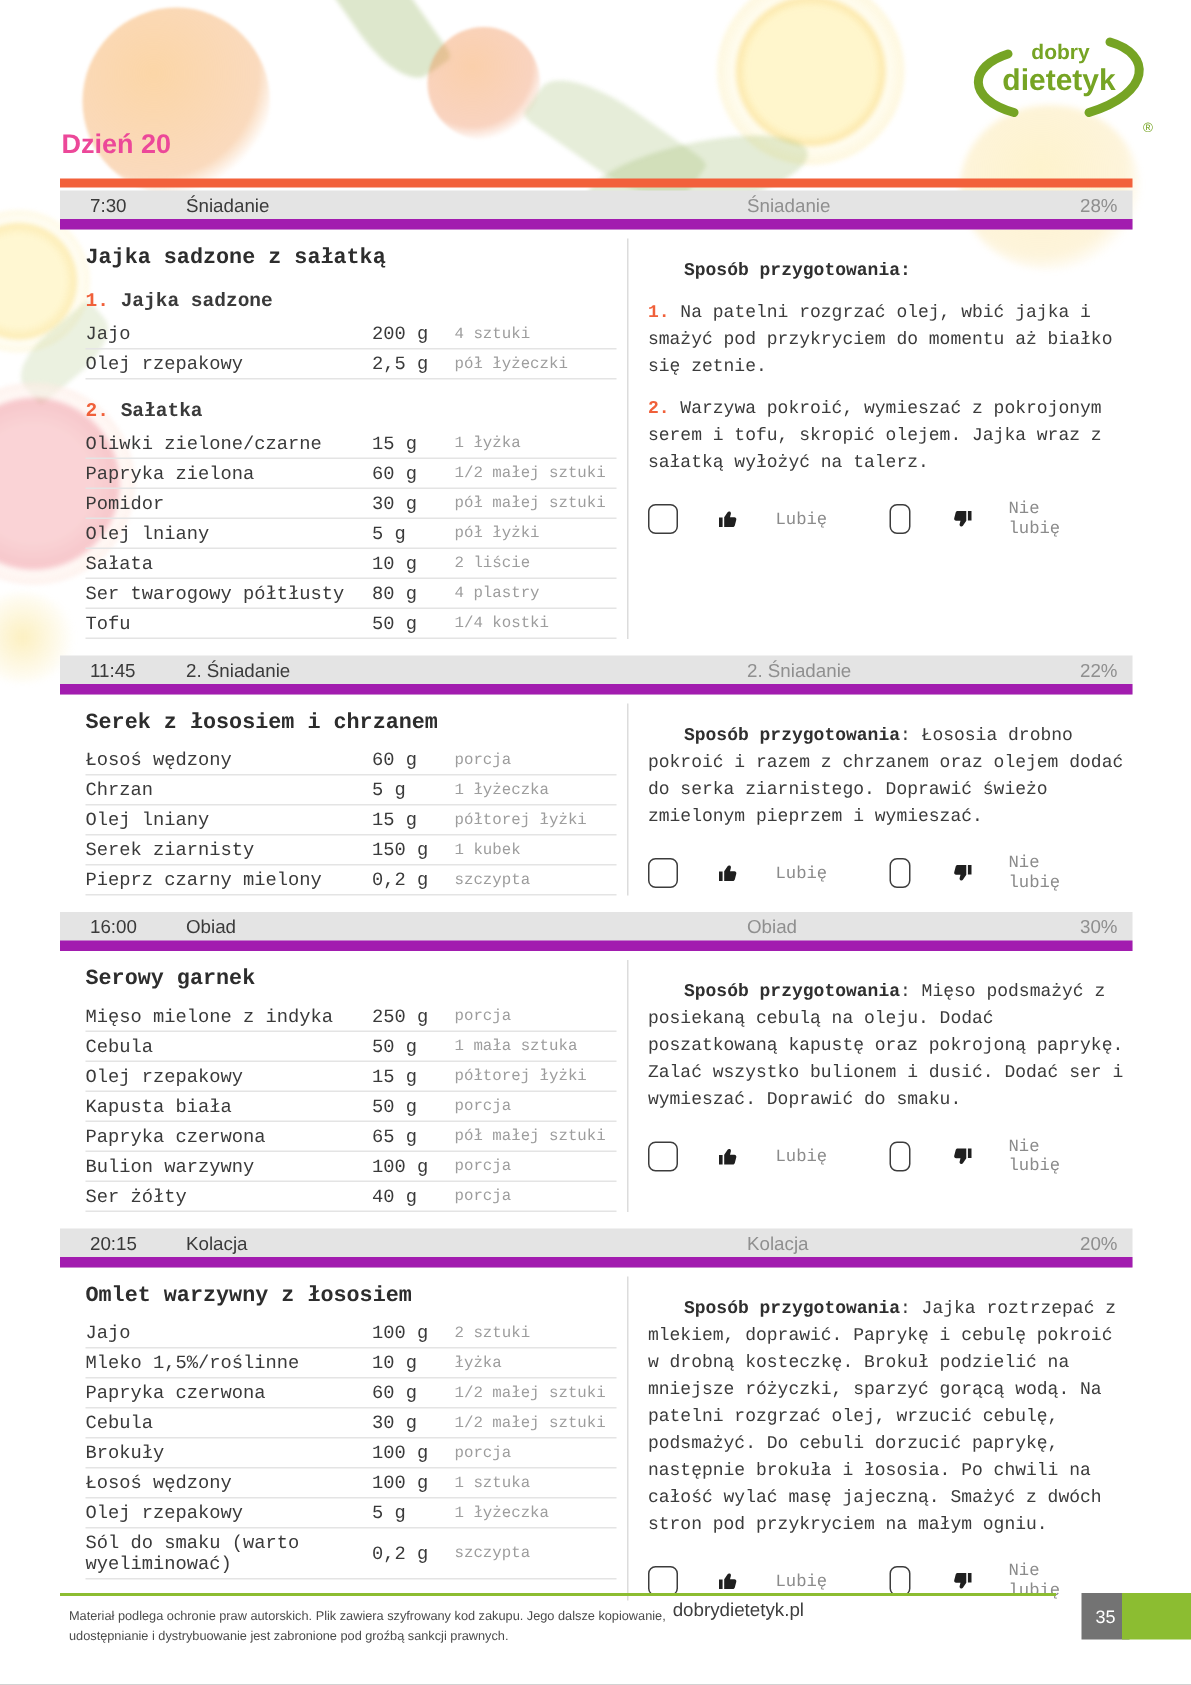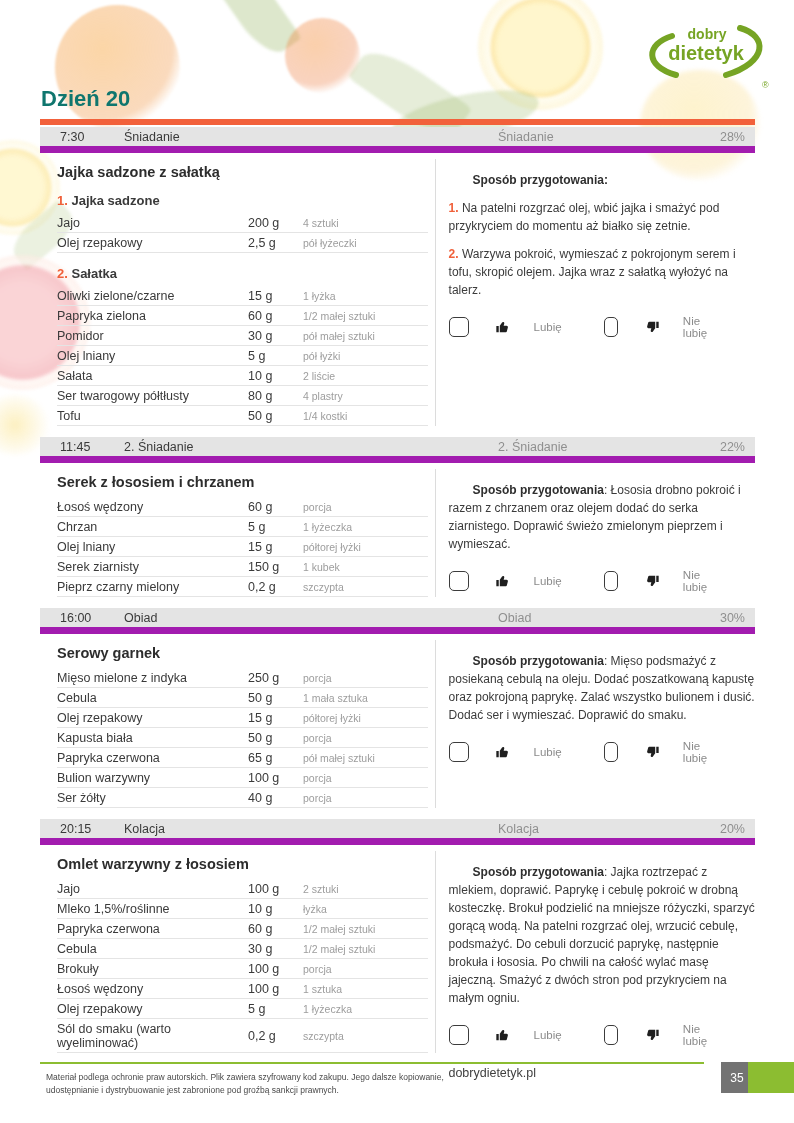--- a/index.html
+++ b/index.html
@@ -29,31 +29,31 @@
   .d-edge-lemon { left:-35px; top:140px; width:95px; height:95px; border-radius:50%;
     background:radial-gradient(circle, rgba(255,242,180,.8) 45%, rgba(250,215,95,.6) 56%, rgba(255,253,240,.9) 60%, rgba(250,215,95,.5) 95%); filter:blur(1.5px); opacity:.75;}
   .d-grapefruit { left:-45px; top:255px; width:135px; height:135px; border-radius:50%;
     background:radial-gradient(circle, rgba(242,150,155,.55) 40%, rgba(236,120,130,.55) 58%, rgba(255,245,240,.85) 62%, rgba(245,170,150,.45) 95%); filter:blur(1.5px); opacity:.75;}
   .d-corner-yellow { left:-20px; top:395px; width:70px; height:60px; border-radius:50%;
     background:radial-gradient(circle, rgba(250,225,130,.5), rgba(250,225,130,0) 75%); filter:blur(2px);}
 
   
   .logo { position:absolute; top:14px; right:24px; width:130px; height:78px; }
   
-  .day-title { position:absolute; left:41px; top:86px; font-size:22px; font-weight:bold; color:#0f766e; }
+  .day-title { position:absolute; left:41px; top:86px; font-size:18px; font-weight:bold; color:#ec4899; }
   .orange-bar { position:absolute; left:40px; top:119px; width:715px; height:6px; background:#f2613b; }
 
   
   .content { position:absolute; left:40px; top:127px; width:715px; }
   .meal-header { height:26px; background:#e4e4e4; border-bottom:7px solid #a21caf;
     display:flex; align-items:center; font-size:12.5px; color:#3a3a3a; }
   .mh-time { margin-left:20px; width:64px; }
   .mh-right { margin-left:auto; width:257px; display:flex; justify-content:space-between;
     color:#8f8f8f; padding-right:10px; }
-  .meal-body { display:flex; padding:6px 0 11px 0; }
+  .meal-body { display:flex; padding:6px 0 11px 0;font-family:Liberation Mono, monospace; }
   .left-col { width:450px; padding-left:17px; }
   .right-col { flex:1; border-left:1px solid #dcdcdc; margin-left:7px; padding:12px 0 0 13px; }
   .dish { font-size:14.5px; font-weight:bold; color:#2d2d2d; margin:5px 0 7px 0; }
   .group-label { font-size:13px; font-weight:bold; color:#3a3a3a; margin:13px 0 5px 0; }
   .group-label .num, .step .num { color:#f0603a; font-weight:bold; }
   .ing-row { display:grid; grid-template-columns:191px 55px 1fr; align-items:center;
     border-bottom:1px solid #e4e4e4; padding:2.5px 0; min-height:19px; }
   .ing-name, .ing-amt { font-size:12.5px; color:#3a3a3a; }
   .ing-measure { font-size:10.5px; color:#9d9d9d; }
   .prep { font-size:12px; line-height:1.5; color:#3b3b3b; margin:0 0 6px 0; }

